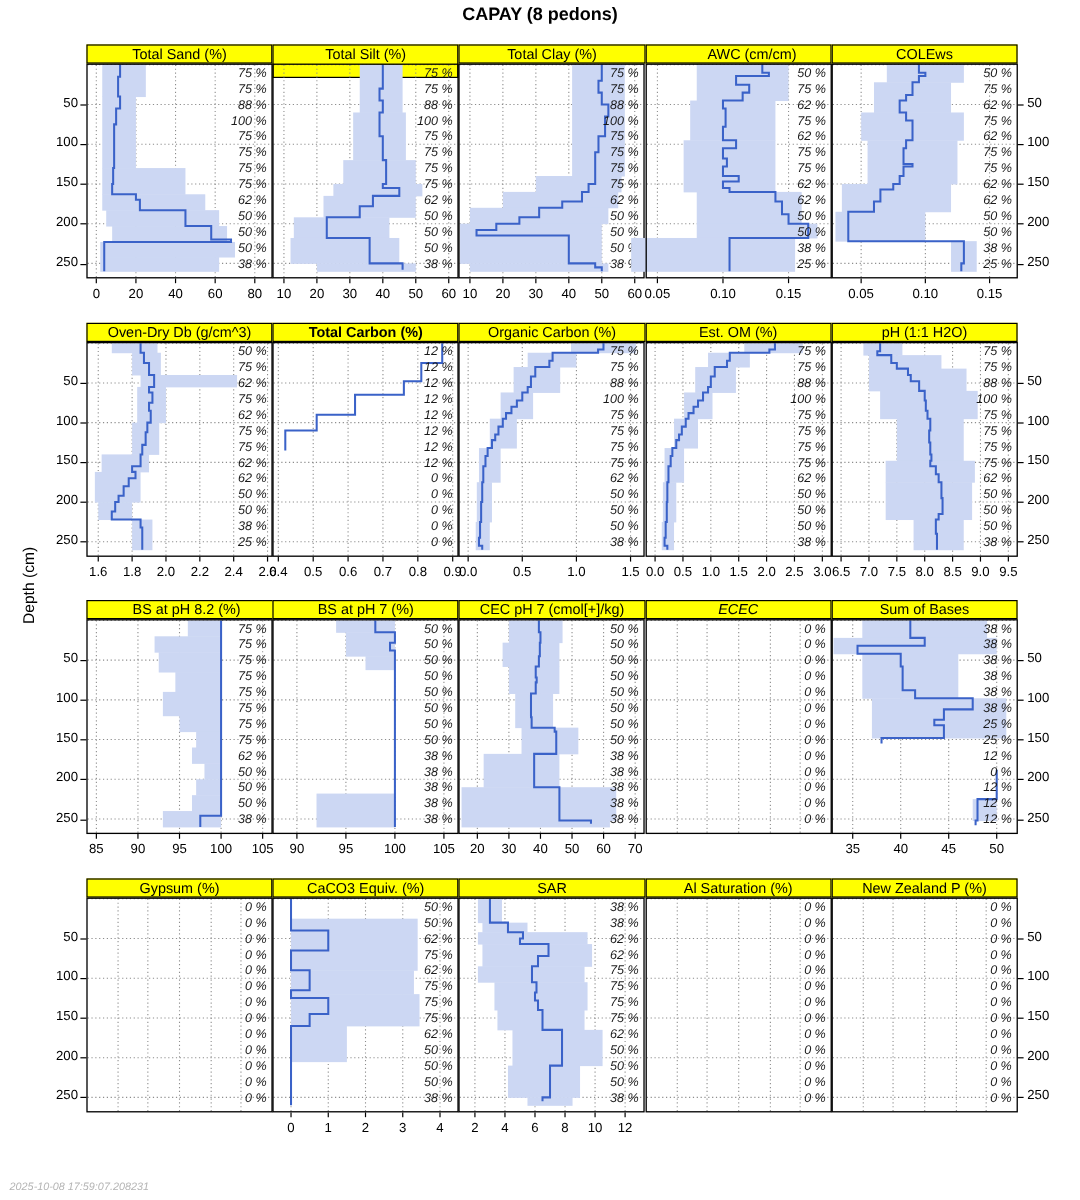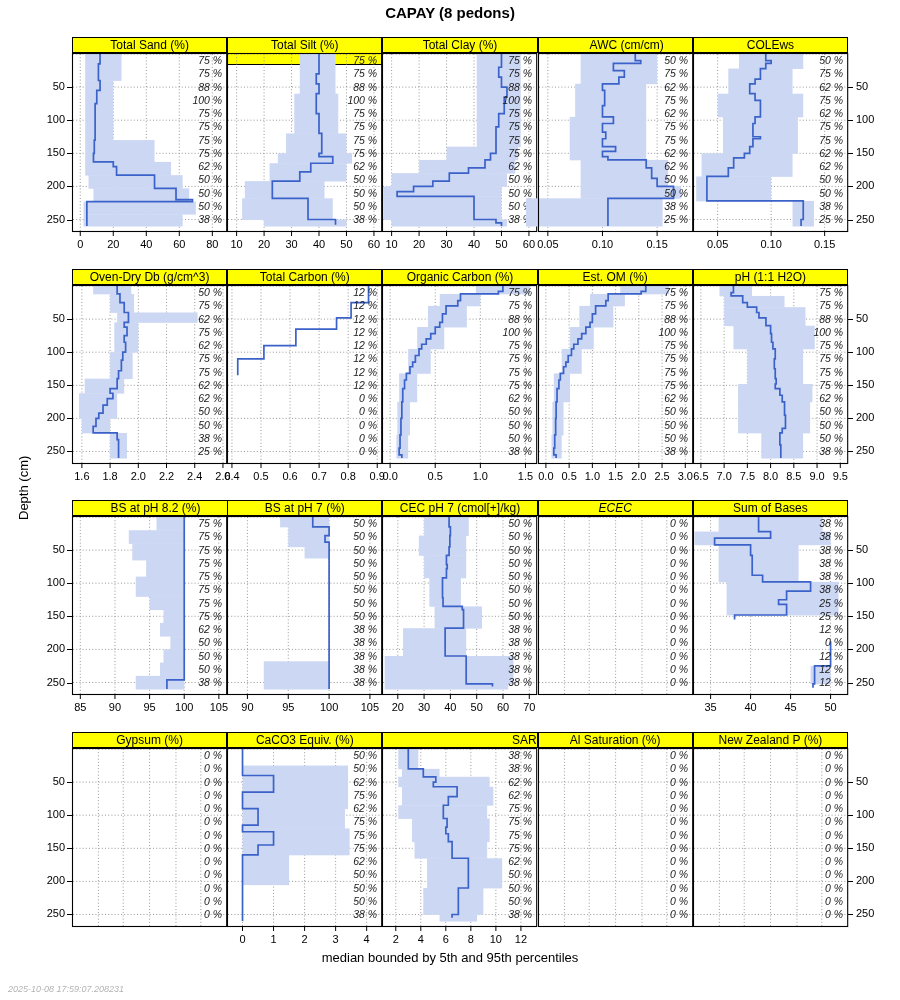--- a/index.html
+++ b/index.html
@@ -21,21 +21,20 @@
   svg text{font-family:"Liberation Sans",sans-serif;}
   text.pct{font-size:10.5px;font-style:italic;fill:#1a1a1a;}
   text.xt{font-size:11px;fill:#000;}
 </style>
 </head>
 <body>
 
 <div id="chart">
   <div class="title">CAPAY (8 pedons)</div>
   <div class="ylab" id="ylab" style="left: 16px; top: 520px;">Depth (cm)</div>
-  <div class="caption" id="caption" style="top:950px;">median bounded by 5th and 95th percentiles</div>
   <div class="stamp" style="left:8px;top:984px;">2025-10-08 17:59:07.208231</div>
 <div class="strip" style="left: 72px; top: 37px; width: 155.2px; height: 16px;">Total Sand (%)</div>
     <svg viewBox="0 0 155.2 200" width="155.2" height="200" class="panel-svg" style="left: 72px; top: 53px;">
       <line x1="1" x2="154.2" y1="1" y2="1" stroke="#8c8c8c" stroke-width="0.9" stroke-dasharray="1,2.2"></line>
       <line x1="1" x2="154.2" y1="34.1" y2="34.1" stroke="#8c8c8c" stroke-width="0.9" stroke-dasharray="1,2.2"></line>
       <line x1="1" x2="154.2" y1="67.2" y2="67.2" stroke="#8c8c8c" stroke-width="0.9" stroke-dasharray="1,2.2"></line>
       <line x1="1" x2="154.2" y1="100.30000000000001" y2="100.30000000000001" stroke="#8c8c8c" stroke-width="0.9" stroke-dasharray="1,2.2"></line>
       <line x1="1" x2="154.2" y1="133.4" y2="133.4" stroke="#8c8c8c" stroke-width="0.9" stroke-dasharray="1,2.2"></line>
       <line x1="1" x2="154.2" y1="166.5" y2="166.5" stroke="#8c8c8c" stroke-width="0.9" stroke-dasharray="1,2.2"></line>
       <line x1="8.25531914893617" x2="8.25531914893617" y1="1" y2="178" stroke="#8c8c8c" stroke-width="0.9" stroke-dasharray="1,2.2"></line>
@@ -299,21 +298,21 @@
       <text x="38.09454545454546" y="195" text-anchor="middle" class="xt">1.8</text>
       <line x1="66.31272727272727" x2="66.31272727272727" y1="179" y2="183" stroke="#000000" stroke-width="1"></line>
       <text x="66.31272727272727" y="195" text-anchor="middle" class="xt">2.0</text>
       <line x1="94.53090909090912" x2="94.53090909090912" y1="179" y2="183" stroke="#000000" stroke-width="1"></line>
       <text x="94.53090909090912" y="195" text-anchor="middle" class="xt">2.2</text>
       <line x1="122.7490909090909" x2="122.7490909090909" y1="179" y2="183" stroke="#000000" stroke-width="1"></line>
       <text x="122.7490909090909" y="195" text-anchor="middle" class="xt">2.4</text>
       <line x1="150.96727272727273" x2="150.96727272727273" y1="179" y2="183" stroke="#000000" stroke-width="1"></line>
       <text x="150.96727272727273" y="195" text-anchor="middle" class="xt">2.6</text>
     </svg>
-    <div class="strip" style="left: 227.2px; top: 268.5px; width: 155.2px; height: 16px;">Total Carbon (%)</div>
+    <div class="strip" style="left: 227.2px; top: 268.5px; width: 155.2px; height: 16px; font-weight: bold;">Total Carbon (%)</div>
     <svg viewBox="0 0 155.2 200" width="155.2" height="200" class="panel-svg" style="left: 227.2px; top: 284.5px;">
       <line x1="1" x2="154.2" y1="1" y2="1" stroke="#8c8c8c" stroke-width="0.9" stroke-dasharray="1,2.2"></line>
       <line x1="1" x2="154.2" y1="34.1" y2="34.1" stroke="#8c8c8c" stroke-width="0.9" stroke-dasharray="1,2.2"></line>
       <line x1="1" x2="154.2" y1="67.2" y2="67.2" stroke="#8c8c8c" stroke-width="0.9" stroke-dasharray="1,2.2"></line>
       <line x1="1" x2="154.2" y1="100.30000000000001" y2="100.30000000000001" stroke="#8c8c8c" stroke-width="0.9" stroke-dasharray="1,2.2"></line>
       <line x1="1" x2="154.2" y1="133.4" y2="133.4" stroke="#8c8c8c" stroke-width="0.9" stroke-dasharray="1,2.2"></line>
       <line x1="1" x2="154.2" y1="166.5" y2="166.5" stroke="#8c8c8c" stroke-width="0.9" stroke-dasharray="1,2.2"></line>
       <line x1="4.940823970037457" x2="4.940823970037457" y1="1" y2="178" stroke="#8c8c8c" stroke-width="0.9" stroke-dasharray="1,2.2"></line>
       <line x1="34.004494382022465" x2="34.004494382022465" y1="1" y2="178" stroke="#8c8c8c" stroke-width="0.9" stroke-dasharray="1,2.2"></line>
       <line x1="63.06816479400748" x2="63.06816479400748" y1="1" y2="178" stroke="#8c8c8c" stroke-width="0.9" stroke-dasharray="1,2.2"></line>
@@ -774,21 +773,21 @@
       <text x="15.52" y="195" text-anchor="middle" class="xt">0</text>
       <line x1="46.559999999999995" x2="46.559999999999995" y1="179" y2="183" stroke="#000000" stroke-width="1"></line>
       <text x="46.559999999999995" y="195" text-anchor="middle" class="xt">1</text>
       <line x1="77.6" x2="77.6" y1="179" y2="183" stroke="#000000" stroke-width="1"></line>
       <text x="77.6" y="195" text-anchor="middle" class="xt">2</text>
       <line x1="108.63999999999999" x2="108.63999999999999" y1="179" y2="183" stroke="#000000" stroke-width="1"></line>
       <text x="108.63999999999999" y="195" text-anchor="middle" class="xt">3</text>
       <line x1="139.68" x2="139.68" y1="179" y2="183" stroke="#000000" stroke-width="1"></line>
       <text x="139.68" y="195" text-anchor="middle" class="xt">4</text>
     </svg>
-    <div class="strip" style="left: 382.4px; top: 731.5px; width: 155.2px; height: 16px; text-align: right;">SAR</div>
+    <div class="strip" style="left: 382.4px; top: 731.5px; width: 155.2px; height: 16px;">SAR</div>
     <svg viewBox="0 0 155.2 200" width="155.2" height="200" class="panel-svg" style="left: 382.4px; top: 747.5px;">
       <line x1="1" x2="154.2" y1="1" y2="1" stroke="#8c8c8c" stroke-width="0.9" stroke-dasharray="1,2.2"></line>
       <line x1="1" x2="154.2" y1="34.1" y2="34.1" stroke="#8c8c8c" stroke-width="0.9" stroke-dasharray="1,2.2"></line>
       <line x1="1" x2="154.2" y1="67.2" y2="67.2" stroke="#8c8c8c" stroke-width="0.9" stroke-dasharray="1,2.2"></line>
       <line x1="1" x2="154.2" y1="100.30000000000001" y2="100.30000000000001" stroke="#8c8c8c" stroke-width="0.9" stroke-dasharray="1,2.2"></line>
       <line x1="1" x2="154.2" y1="133.4" y2="133.4" stroke="#8c8c8c" stroke-width="0.9" stroke-dasharray="1,2.2"></line>
       <line x1="1" x2="154.2" y1="166.5" y2="166.5" stroke="#8c8c8c" stroke-width="0.9" stroke-dasharray="1,2.2"></line>
       <line x1="13.76774193548387" x2="13.76774193548387" y1="1" y2="178" stroke="#8c8c8c" stroke-width="0.9" stroke-dasharray="1,2.2"></line>
       <line x1="38.8" x2="38.8" y1="1" y2="178" stroke="#8c8c8c" stroke-width="0.9" stroke-dasharray="1,2.2"></line>
       <line x1="63.83225806451612" x2="63.83225806451612" y1="1" y2="178" stroke="#8c8c8c" stroke-width="0.9" stroke-dasharray="1,2.2"></line>

